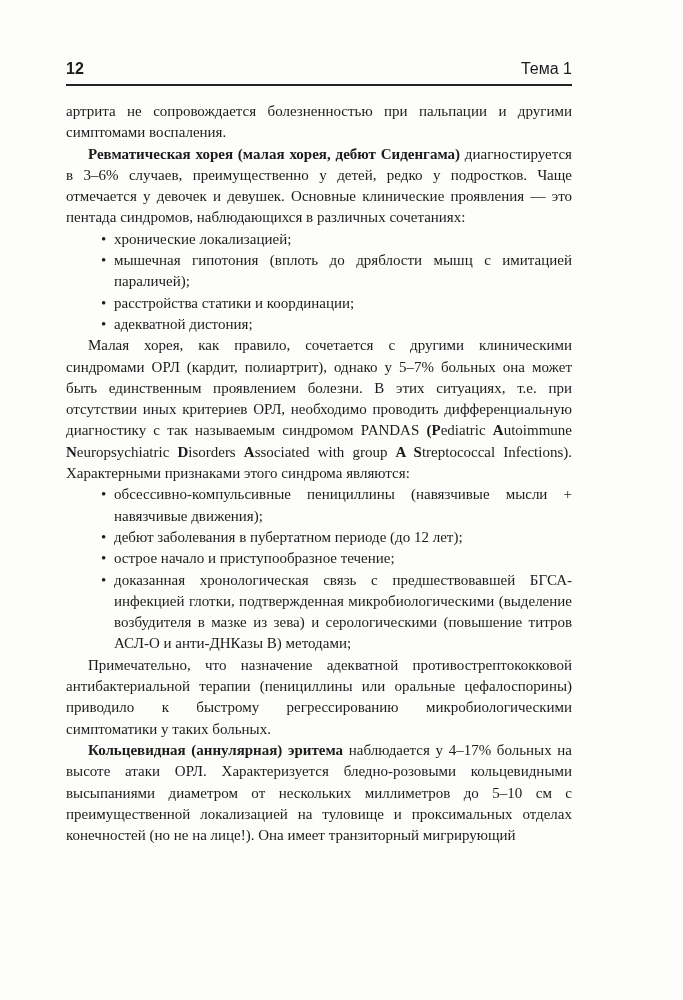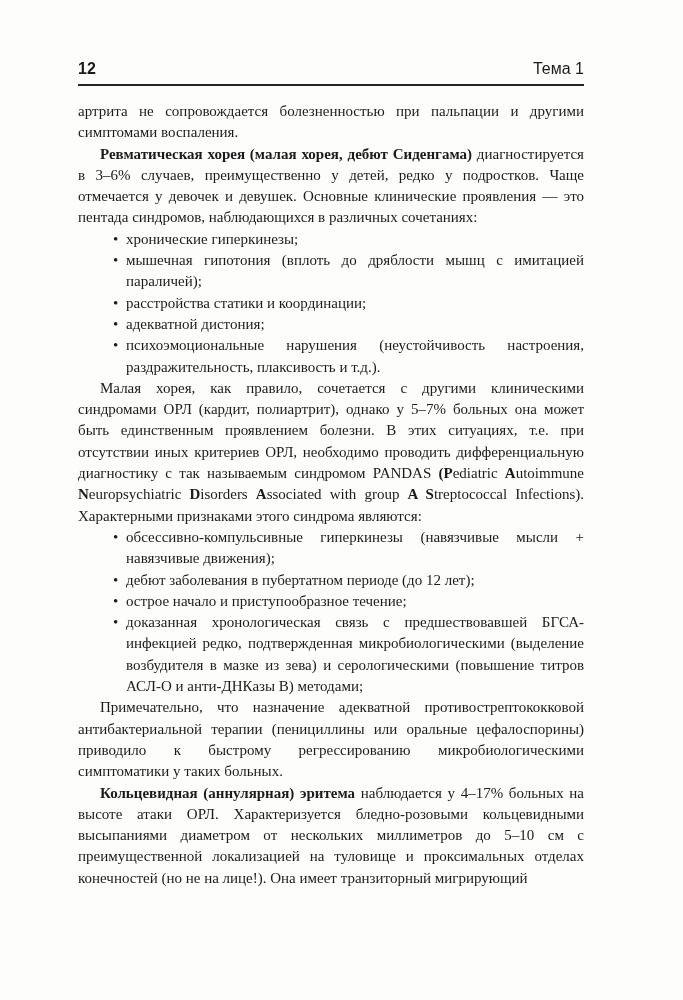--- a/index.html
+++ b/index.html
@@ -10,21 +10,20 @@
   .page {
     position: relative;
     width: 625px;
     height: 1000px;
     background: #fdfdfb;
     color: #1b1b1b;
     box-sizing: border-box;
     padding: 60px 53px 0 66px;
     overflow: hidden;
     font-family: "Liberation Serif", "DejaVu Serif", serif;
-    margin-left: 12px;
   }
   .running-header {
     display: flex;
     justify-content: space-between;
     align-items: baseline;
     font-family: "Liberation Sans", "DejaVu Sans", sans-serif;
     font-size: 16px;
     line-height: 18px;
   }
   .page-number { font-weight: bold; }
@@ -65,29 +64,28 @@
 <div class="page">
   <div class="running-header">
     <span class="page-number">12</span>
     <span class="chapter-label">Тема 1</span>
   </div>
   <div class="header-rule"></div>
   <div class="page-body">
       <p class="para"><span>артрита не сопровождается болезненностью при пальпации и другими симптомами воспаления.</span></p>
       <p class="para indent"><b>Ревматическая хорея (малая хорея, дебют Сиденгама)</b><span> диагностируется в 3–6% случаев, преимущественно у детей, редко у подростков. Чаще отмечается у девочек и девушек. Основные клинические проявления — это пентада синдромов, наблюдающихся в различных сочетаниях:</span></p>
       <ul class="bullets">
-        <li><span>хронические гиперкинезы;</span></li>
+        <li><span>хронические локализацией;</span></li>
         <li><span>мышечная гипотония (вплоть до дряблости мышц с имитацией параличей);</span></li>
         <li><span>расстройства статики и координации;</span></li>
         <li><span>адекватной дистония;</span></li>
-        <li><span>психоэмоциональные нарушения (неустойчивость настроения, раздражительность, плаксивость и т.д.).</span></li>
       </ul>
       <p class="para indent"><span>Малая хорея, как правило, сочетается с другими клиническими синдромами ОРЛ (кардит, полиартрит), однако у 5–7% больных она может быть единственным проявлением болезни. В этих ситуациях, т.е. при отсутствии иных критериев ОРЛ, необходимо проводить дифференциальную диагностику с так называемым синдромом PANDAS </span><b>(P</b><span>ediatric </span><b>A</b><span>utoimmune </span><b>N</b><span>europsychiatric </span><b>D</b><span>isorders </span><b>A</b><span>ssociated with group </span><b>A S</b><span>treptococcal Infections). Характерными признаками этого синдрома являются:</span></p>
       <ul class="bullets">
-        <li><span>обсессивно-компульсивные гиперкинезы (навязчивые мысли + навязчивые движения);</span></li>
+        <li><span>обсессивно-компульсивные пенициллины (навязчивые мысли + навязчивые движения);</span></li>
         <li><span>дебют заболевания в пубертатном периоде (до 12 лет);</span></li>
         <li><span>острое начало и приступообразное течение;</span></li>
-        <li><span>доказанная хронологическая связь с предшествовавшей БГСА-инфекцией редко, подтвержденная микробиологическими (выделение возбудителя в мазке из зева) и серологическими (повышение титров АСЛ-О и анти-ДНКазы В) методами;</span></li>
+        <li><span>доказанная хронологическая связь с предшествовавшей БГСА-инфекцией глотки, подтвержденная микробиологическими (выделение возбудителя в мазке из зева) и серологическими (повышение титров АСЛ-О и анти-ДНКазы В) методами;</span></li>
       </ul>
       <p class="para indent"><span>Примечательно, что назначение адекватной противострептококковой антибактериальной терапии (пенициллины или оральные цефалоспорины) приводило к быстрому регрессированию микробиологическими симптоматики у таких больных.</span></p>
       <p class="para indent"><b>Кольцевидная (аннулярная) эритема</b><span> наблюдается у 4–17% больных на высоте атаки ОРЛ. Характеризуется бледно-розовыми кольцевидными высыпаниями диаметром от нескольких миллиметров до 5–10 см с преимущественной локализацией на туловище и проксимальных отделах конечностей (но не на лице!). Она имеет транзиторный мигрирующий</span></p>
     </div>
 </div>
 
 </body></html>

